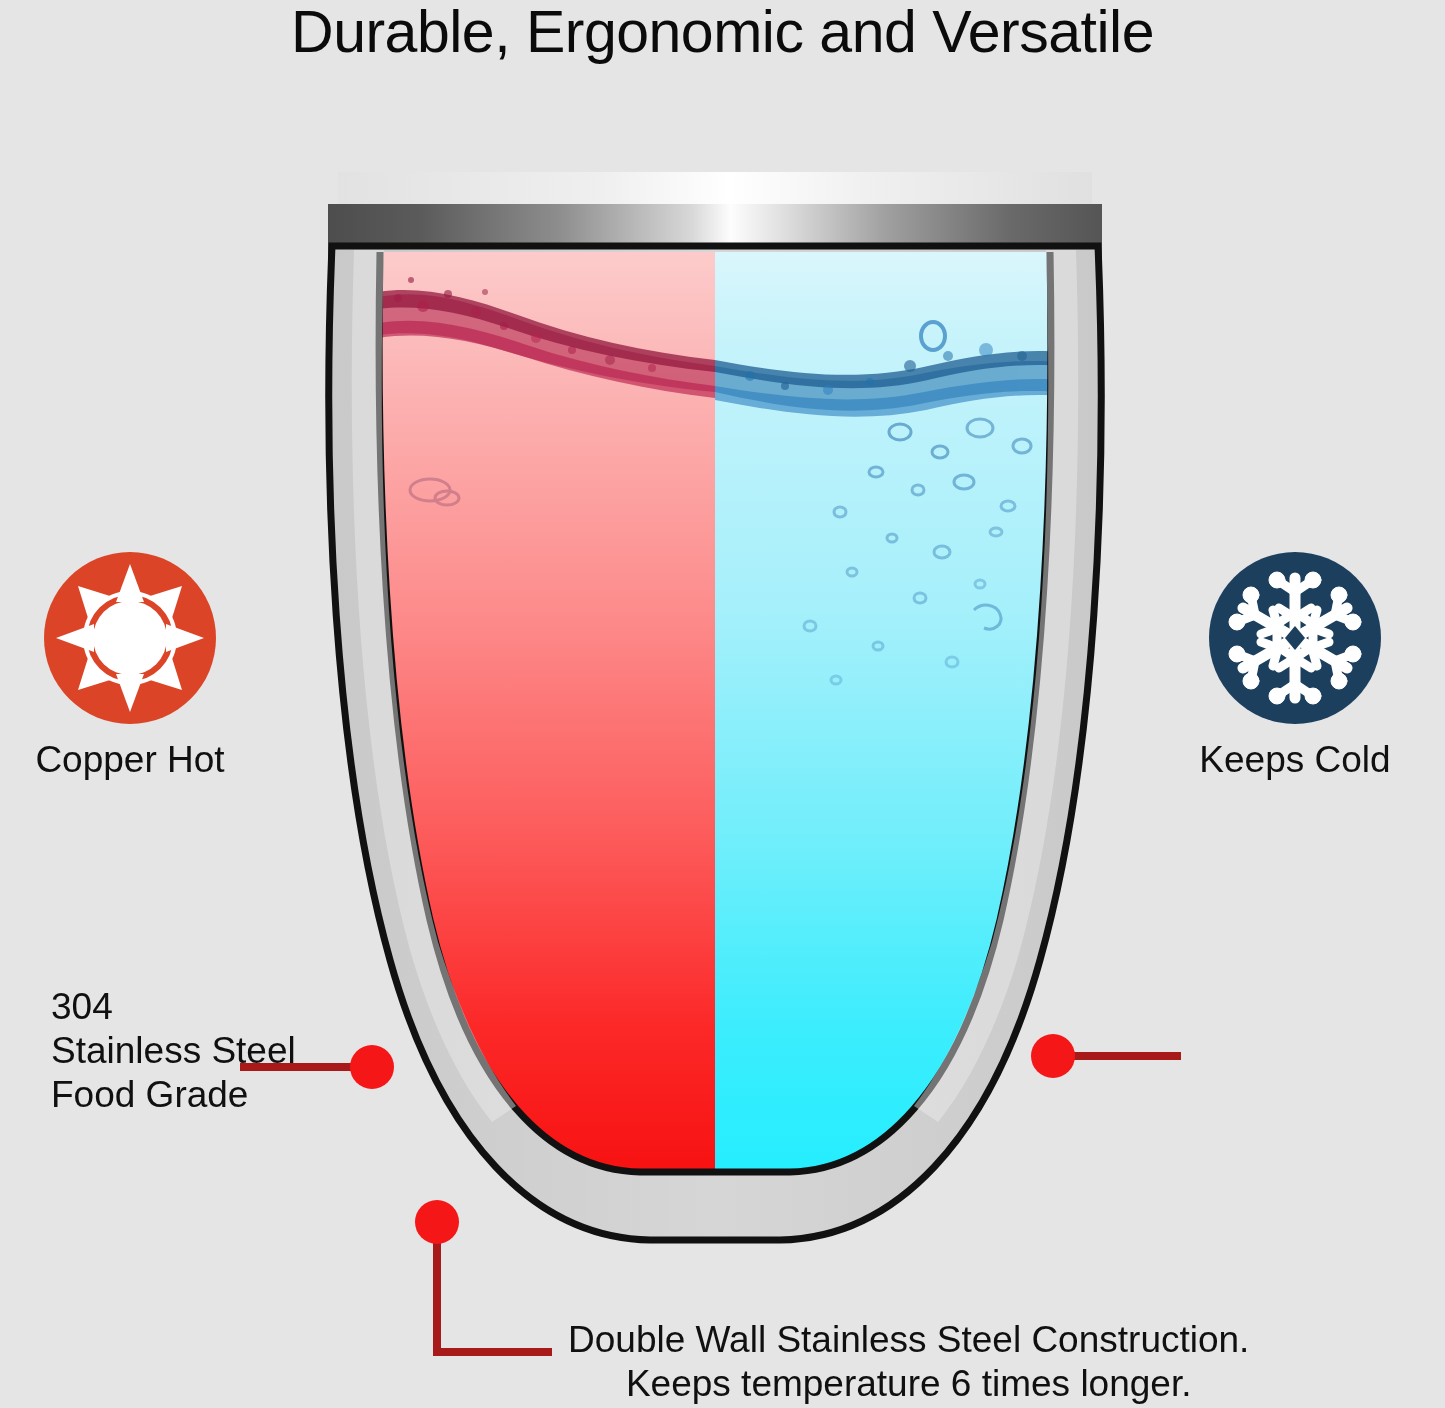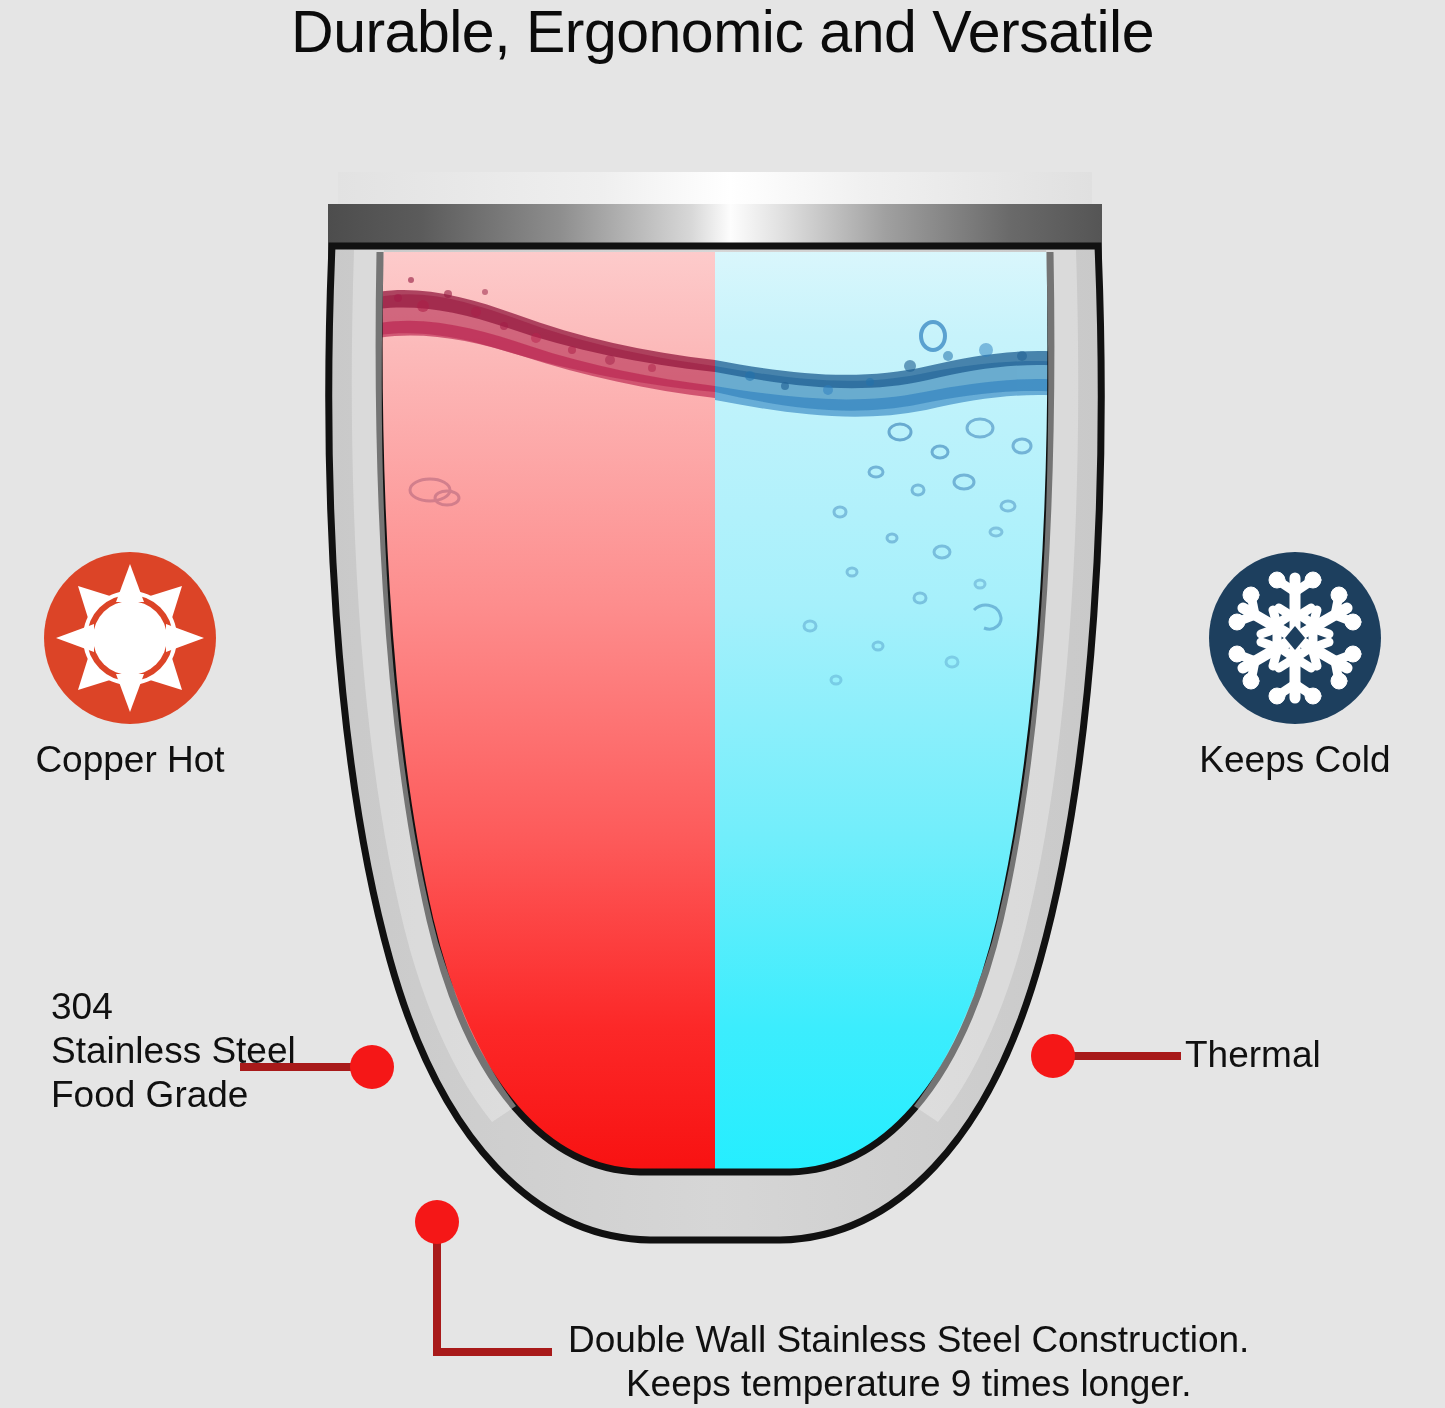--- a/index.html
+++ b/index.html
@@ -370,26 +370,25 @@
     <div class="badge-label">Keeps Cold</div>
   </div>
 
   <div class="callout" id="callout-steel">
     <div>304</div>
     <div>Stainless Steel</div>
     <div>Food Grade</div>
   </div>
 
   <div class="callout" id="callout-copper">
-    <div>Thermal</div>
   </div>
 
   <div class="callout" id="callout-double">
     <div>Double Wall Stainless Steel Construction.</div>
-    <div>Keeps temperature 9 times longer.</div>
+    <div>Keeps temperature 6 times longer.</div>
   </div>
 
   <div id="leaders">
     <svg viewBox="0 0 1445 1408" xmlns="http://www.w3.org/2000/svg">
 
       <line x1="240" y1="1067" x2="372" y2="1067" stroke="#a81a1a" stroke-width="8"></line>
       <circle cx="372" cy="1067" r="22" fill="#f51717"></circle>
 
       <line x1="1053" y1="1056" x2="1181" y2="1056" stroke="#a81a1a" stroke-width="8"></line>
       <circle cx="1053" cy="1056" r="22" fill="#f51717"></circle>

